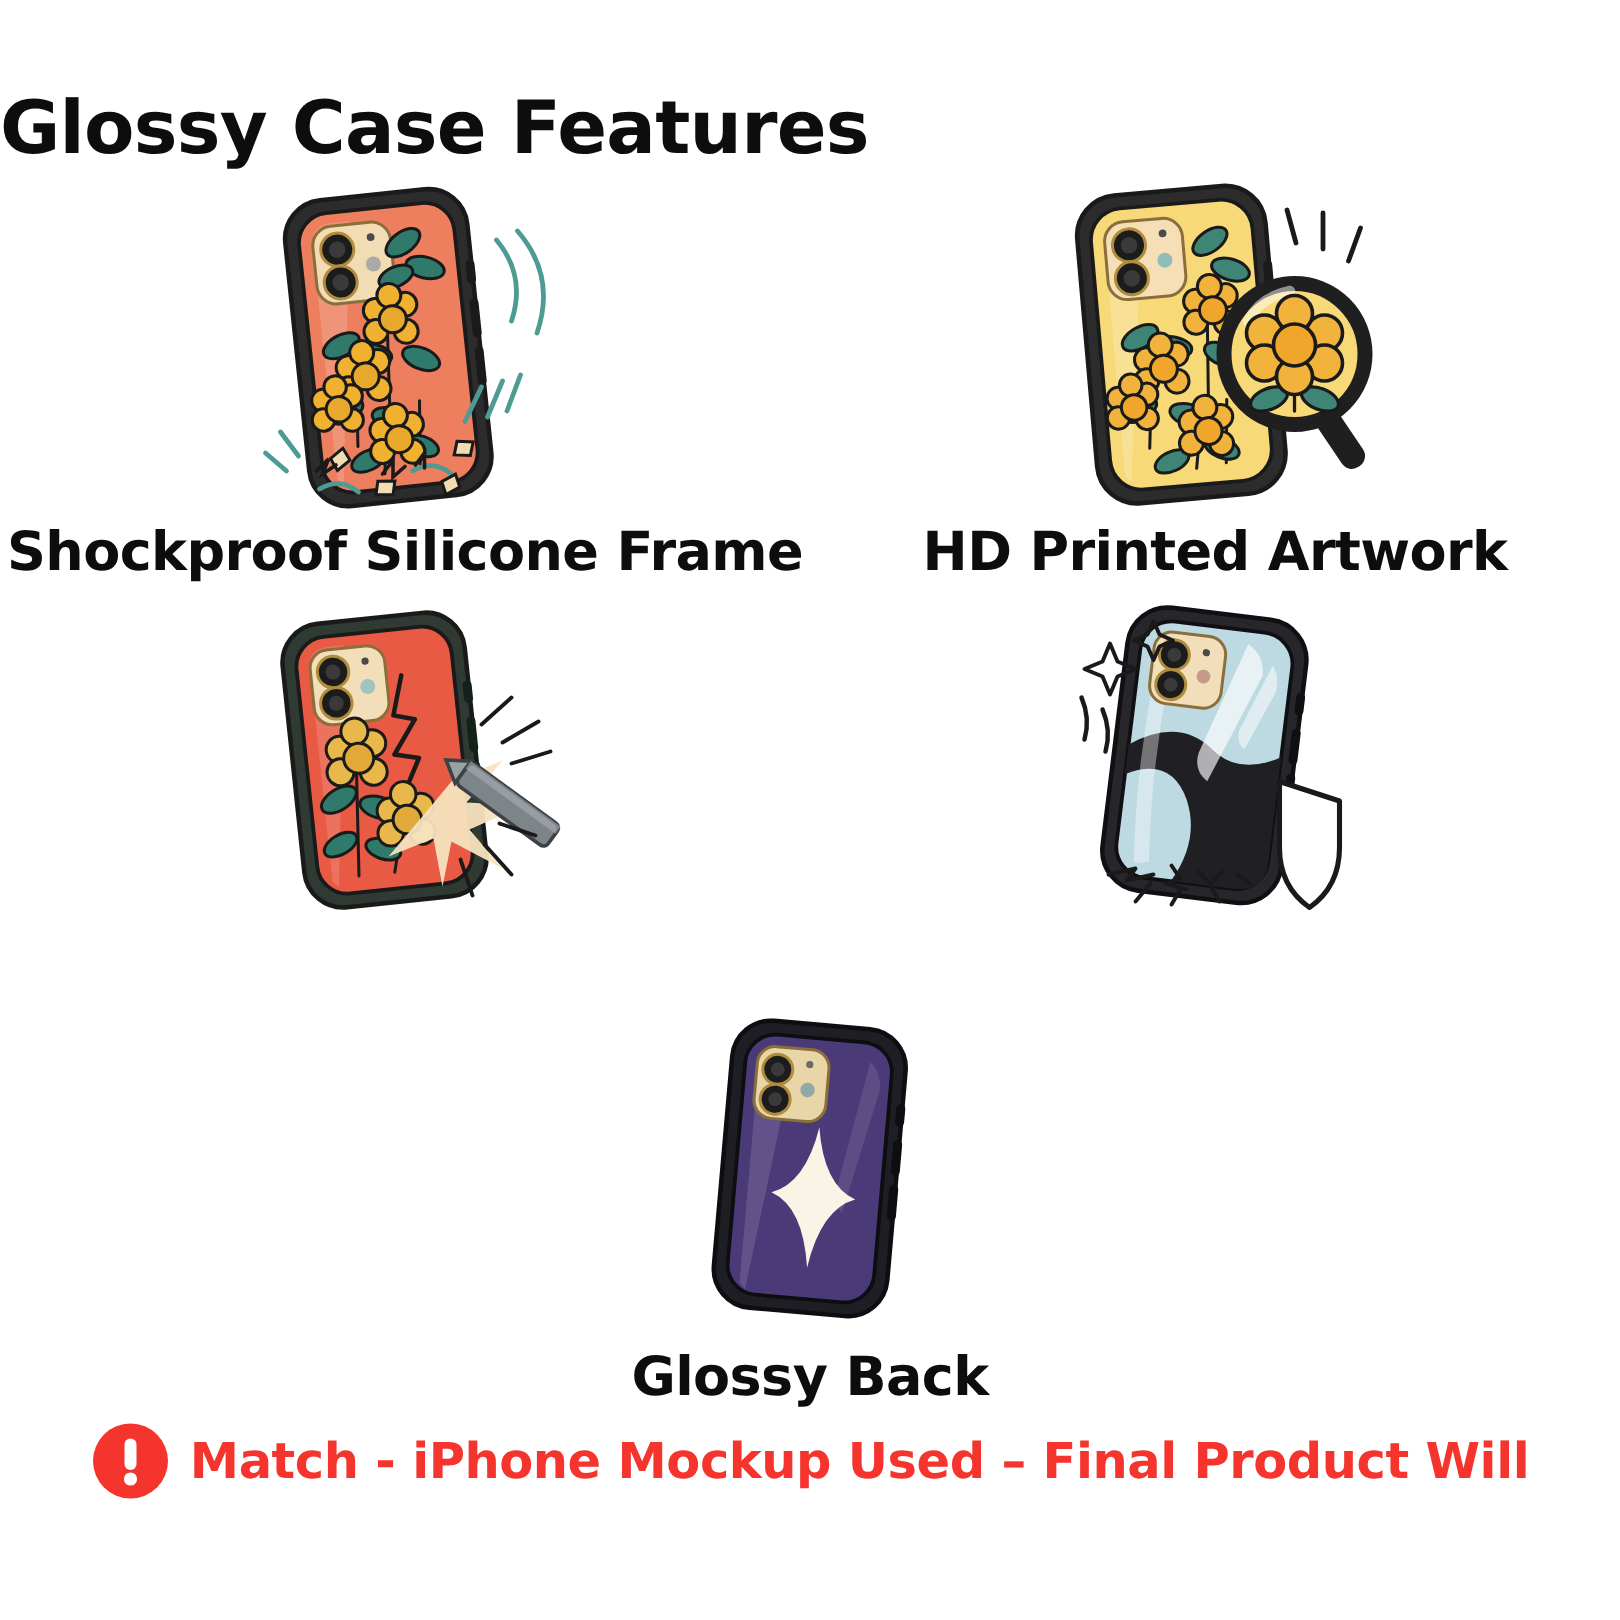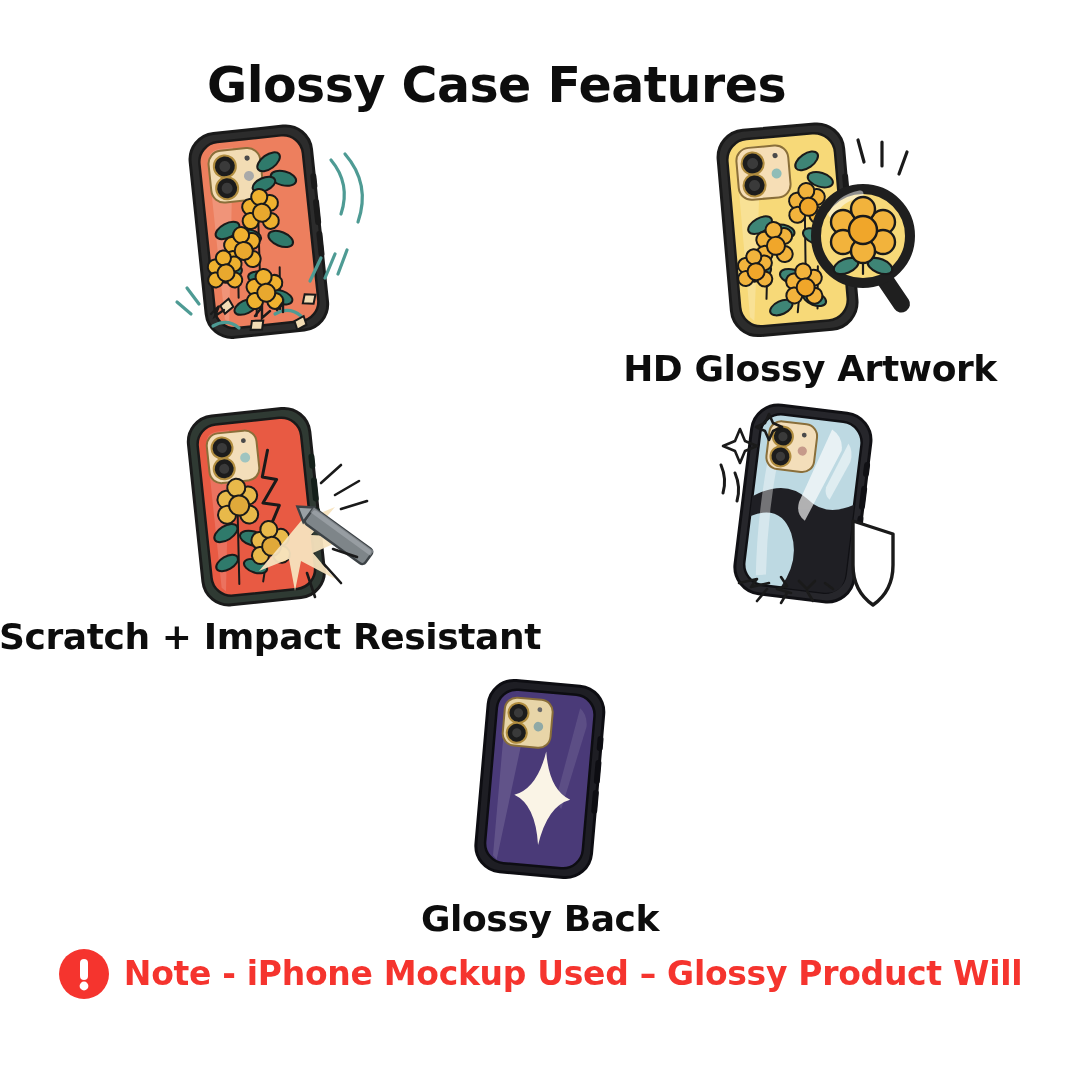--- a/index.html
+++ b/index.html
@@ -21,21 +21,21 @@
     height: 1080px;
     background: #ffffff;
     box-sizing: border-box;
   }
   
   .title {
     position: absolute;
     top: 26px;
     left: 0;
     width: 993px;
-    text-align: center;
+    text-align: left;
     font-family: "DejaVu Sans", sans-serif;
     font-size: 49px;
     font-weight: 700;
     letter-spacing: -0.5px;
     color: #0d0d0d;
     line-height: 1.1;
   }
   
   .grid {
     position: absolute;
@@ -226,20 +226,21 @@
               <path d="M140 202 l10 -3 l1 9 l-10 3 z" transform="rotate(-12 145 205)"></path>
             </g>
 
             <g stroke="#1a1a1a" stroke-width="2.4" fill="none" stroke-linecap="round">
               <path d="M56 196 l8 -8 l-4 10 l9 -6"></path>
               <path d="M100 198 l7 -9 l0 11 l8 -7"></path>
               <path d="M122 192 l6 -8 l0 10"></path>
             </g>
           </svg>
         </div>
+        <div class="caption">Shockproof Silicone Frame</div>
       </div>
 
       <div class="cell">
         <div class="art">
           <svg width="248" height="222" viewBox="0 0 248 222" xmlns="http://www.w3.org/2000/svg">
             <g transform="rotate(-5 110 105)">
               <rect x="38" y="8" width="126" height="206" rx="27" fill="#2C2C2C" stroke="#1a1a1a" stroke-width="3"></rect>
               <rect x="160" y="60" width="6" height="16" rx="3" fill="#1a1a1a"></rect>
               <rect x="160" y="86" width="6" height="26" rx="3" fill="#1a1a1a"></rect>
               <rect x="160" y="118" width="6" height="26" rx="3" fill="#1a1a1a"></rect>
@@ -330,21 +331,21 @@
               <circle cx="0" cy="0" r="14" fill="#F0A62A" stroke="#1a1a1a" stroke-width="2.4"></circle>
             </g>
 
             <g stroke="#1a1a1a" stroke-width="3.2" stroke-linecap="round">
               <line x1="178" y1="44" x2="172" y2="22"></line>
               <line x1="196" y1="48" x2="196" y2="24"></line>
               <line x1="213" y1="56" x2="221" y2="34"></line>
             </g>
           </svg>
         </div>
-        <div class="caption">HD Glossy Artwork</div>
+        <div class="caption">HD Printed Artwork</div>
       </div>
     </div>
 
     <div class="row row-2">
 
       <div class="cell">
         <div class="art art-wide">
           <svg width="230" height="205" viewBox="0 0 230 205" xmlns="http://www.w3.org/2000/svg">
             <g transform="rotate(-6 108 100)">
               <rect x="40" y="8" width="122" height="190" rx="26" fill="#2F3A33" stroke="#1a1a1a" stroke-width="3"></rect>
@@ -405,21 +406,20 @@
             <g stroke="#1a1a1a" stroke-width="2.6" stroke-linecap="round">
               <line x1="166" y1="80" x2="186" y2="62"></line>
               <line x1="180" y1="92" x2="204" y2="78"></line>
               <line x1="186" y1="106" x2="212" y2="98"></line>
               <line x1="178" y1="146" x2="202" y2="154"></line>
               <line x1="168" y1="160" x2="186" y2="180"></line>
               <line x1="152" y1="170" x2="160" y2="194"></line>
             </g>
           </svg>
         </div>
-        <div class="caption">Scratch + Impact Resistant</div>
       </div>
 
       <div class="cell">
         <div class="art art-wide">
           <svg width="230" height="205" viewBox="0 0 230 205" xmlns="http://www.w3.org/2000/svg">
             <g transform="rotate(7 112 100)">
               <rect x="48" y="6" width="120" height="190" rx="27" fill="#26262B" stroke="#101014" stroke-width="3"></rect>
               <rect x="164" y="52" width="6" height="15" rx="3" fill="#101014"></rect>
               <rect x="164" y="76" width="6" height="24" rx="3" fill="#101014"></rect>
               <rect x="164" y="106" width="6" height="24" rx="3" fill="#101014"></rect>
@@ -505,17 +505,17 @@
 
   <div class="note">
     <div class="note-line">
       <span class="note-badge">
         <svg width="52" height="52" viewBox="0 0 52 52" xmlns="http://www.w3.org/2000/svg">
           <circle cx="26" cy="26" r="25" fill="#F5342E"></circle>
           <rect x="22" y="11" width="8" height="21" rx="4" fill="#ffffff"></rect>
           <circle cx="26" cy="38" r="4.4" fill="#ffffff"></circle>
         </svg>
       </span>
-      <span class="note-text" style="color:#F5342E">Note - iPhone Mockup Used – Glossy Product Will</span>
+      <span class="note-text" style="color:#F5342E">Match - iPhone Mockup Used – Final Product Will</span>
     </div>
   </div>
 
 </div>
 
 </body></html>

